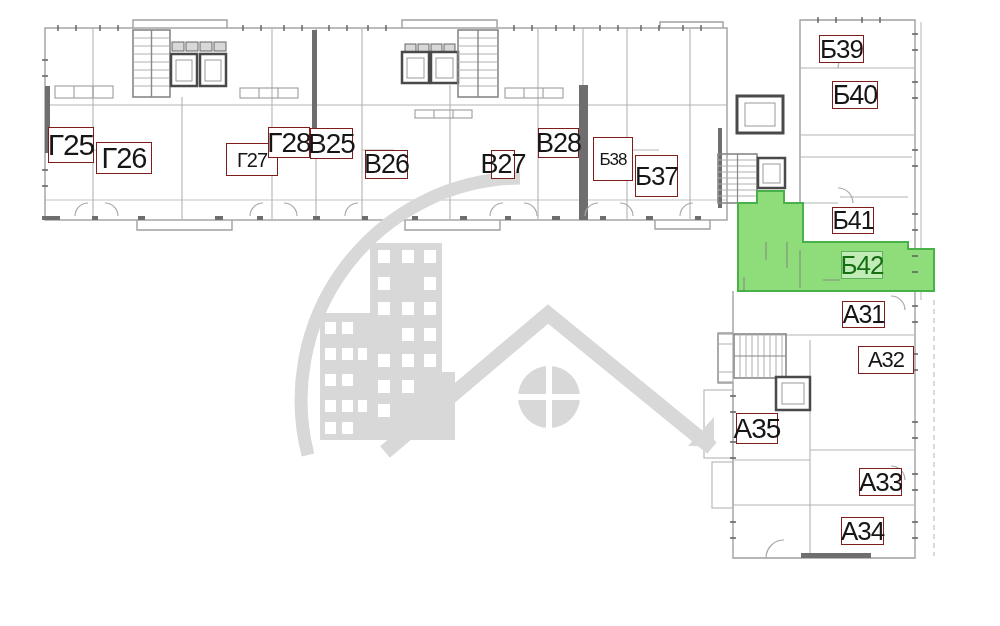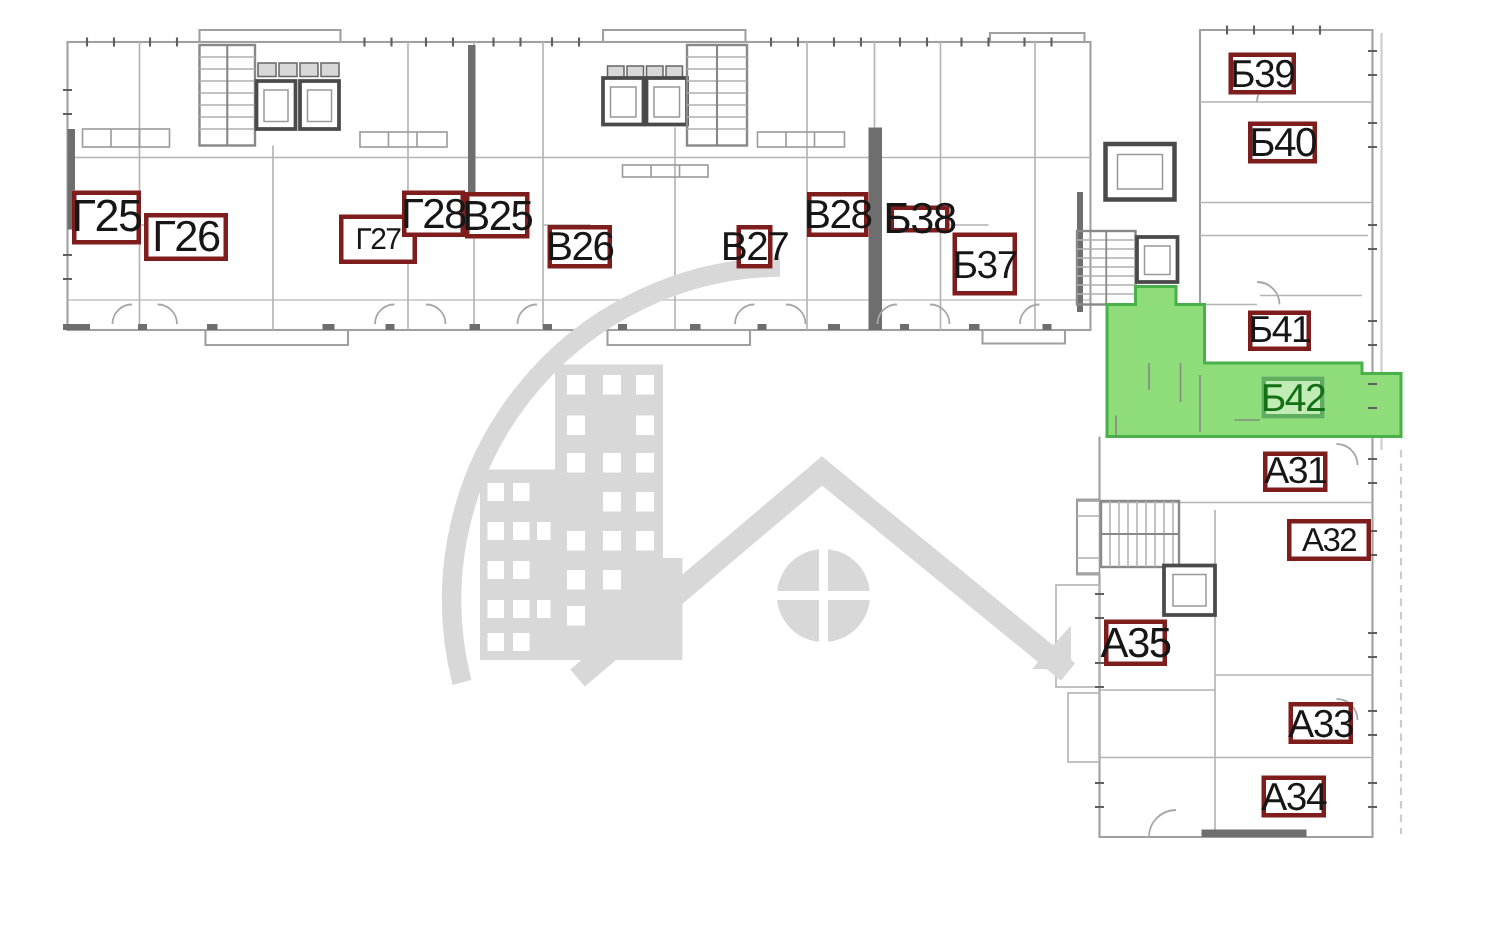--- a/index.html
+++ b/index.html
@@ -1,20 +1,20 @@
 <!DOCTYPE html>
 <html><head>
 <meta charset="utf-8">
 <style>
   html,body{margin:0;padding:0;background:#ffffff;}
   .stage{position:relative;width:1000px;height:626px;background:#ffffff;overflow:hidden;
          font-family:"Liberation Sans",sans-serif;}
   .plan-svg{position:absolute;left:0;top:0;}
   .ulabel{position:absolute;display:flex;align-items:center;justify-content:center;
-          background:#ffffff;border:3px solid #7f1d1d;color:#161616;line-height:1;
+          background:#ffffff;border:1px solid #7f1d1d;color:#161616;line-height:1;
           letter-spacing:-1px;box-sizing:border-box;cursor:pointer;}
   .ulabel.hl{background:rgba(255,255,255,0.45);border-color:#5fae5f;color:#156f15;text-align:center;}
 </style>
 </head>
 <body>
 
 <div class="stage">
 
 <svg class="plan-svg" width="1000" height="626" viewBox="0 0 1000 626">
 
@@ -179,21 +179,21 @@
 </svg>
 
 <div class="ulabel" style="left:48px;top:127px;width:46px;height:36px;font-size:30px">Г25</div>
 <div class="ulabel" style="left:96px;top:142px;width:56px;height:32px;font-size:29px">Г26</div>
 <div class="ulabel" style="left:226px;top:143px;width:52px;height:33px;font-size:20px">Г27</div>
 <div class="ulabel" style="left:268px;top:127px;width:42px;height:31px;font-size:28px">Г28</div>
 <div class="ulabel" style="left:310px;top:128px;width:43px;height:31px;font-size:28px">В25</div>
 <div class="ulabel" style="left:365px;top:150px;width:43px;height:29px;font-size:27px">В26</div>
 <div class="ulabel" style="left:491px;top:150px;width:24px;height:29px;font-size:27px">В27</div>
 <div class="ulabel" style="left:538px;top:128px;width:41px;height:30px;font-size:27px">В28</div>
-<div class="ulabel" style="left:593px;top:137px;width:40px;height:18px;font-size:29px">Б38</div>
+<div class="ulabel" style="left:593px;top:137px;width:40px;height:44px;font-size:17px">Б38</div>
 <div class="ulabel" style="left:635px;top:155px;width:43px;height:42px;font-size:26px">Б37</div>
 <div class="ulabel" style="left:819px;top:35px;width:45px;height:28px;font-size:26px">Б39</div>
 <div class="ulabel" style="left:832px;top:81px;width:46px;height:28px;font-size:27px">Б40</div>
 <div class="ulabel" style="left:832px;top:207px;width:42px;height:27px;font-size:25px">Б41</div>
 <div class="ulabel hl" style="left:841px;top:251px;width:42px;height:28px;font-size:26px">Б42</div>
 <div class="ulabel" style="left:842px;top:301px;width:43px;height:27px;font-size:25px">А31</div>
 <div class="ulabel" style="left:858px;top:346px;width:56px;height:28px;font-size:22px">А32</div>
 <div class="ulabel" style="left:736px;top:413px;width:42px;height:31px;font-size:28px">А35</div>
 <div class="ulabel" style="left:859px;top:468px;width:43px;height:28px;font-size:26px">А33</div>
 <div class="ulabel" style="left:841px;top:517px;width:43px;height:28px;font-size:26px">А34</div>

